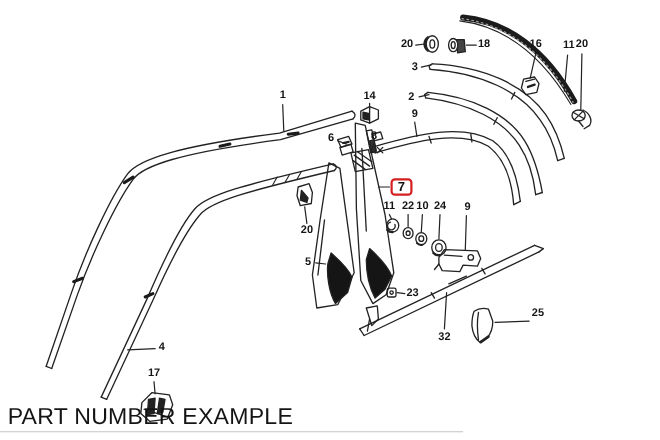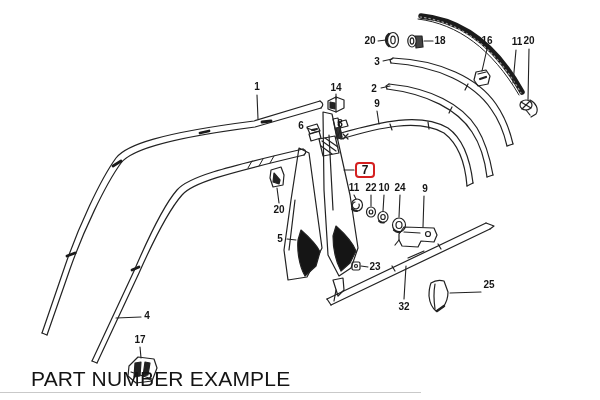--- a/index.html
+++ b/index.html
@@ -5,21 +5,21 @@
   html,body{margin:0;padding:0;background:#fff;}
   #stage{position:relative;width:600px;height:400px;background:#ffffff;overflow:hidden;
          font-family:"Liberation Sans",sans-serif;}
   #art{position:absolute;left:0;top:0;}
   .co{position:absolute;transform:translate(-50%,-50%);font-weight:bold;font-size:10px;
       color:#151515;line-height:1;white-space:nowrap;}
   .co.hl{transform:none;border:2px solid #d42020;border-radius:4px;background:#fff;
          width:16px;height:12px;display:flex;align-items:center;justify-content:center;
          font-size:12px;padding:0;}
   #caption{position:absolute;left:7px;top:367px;font-size:21px;color:#141414;
-           letter-spacing:.2px;margin-left:24px;}
+           letter-spacing:.2px;}
   #baseline-rule{position:absolute;left:0;top:392px;width:421px;height:1px;background:#c9c9c9;}
 </style>
 </head>
 <body>
 
 <div id="stage">
 
 <svg id="art" width="600" height="400" viewBox="0 0 600 400" fill="none" stroke="#222" stroke-width="1.2" stroke-linecap="round" stroke-linejoin="round">
 
   <g>

